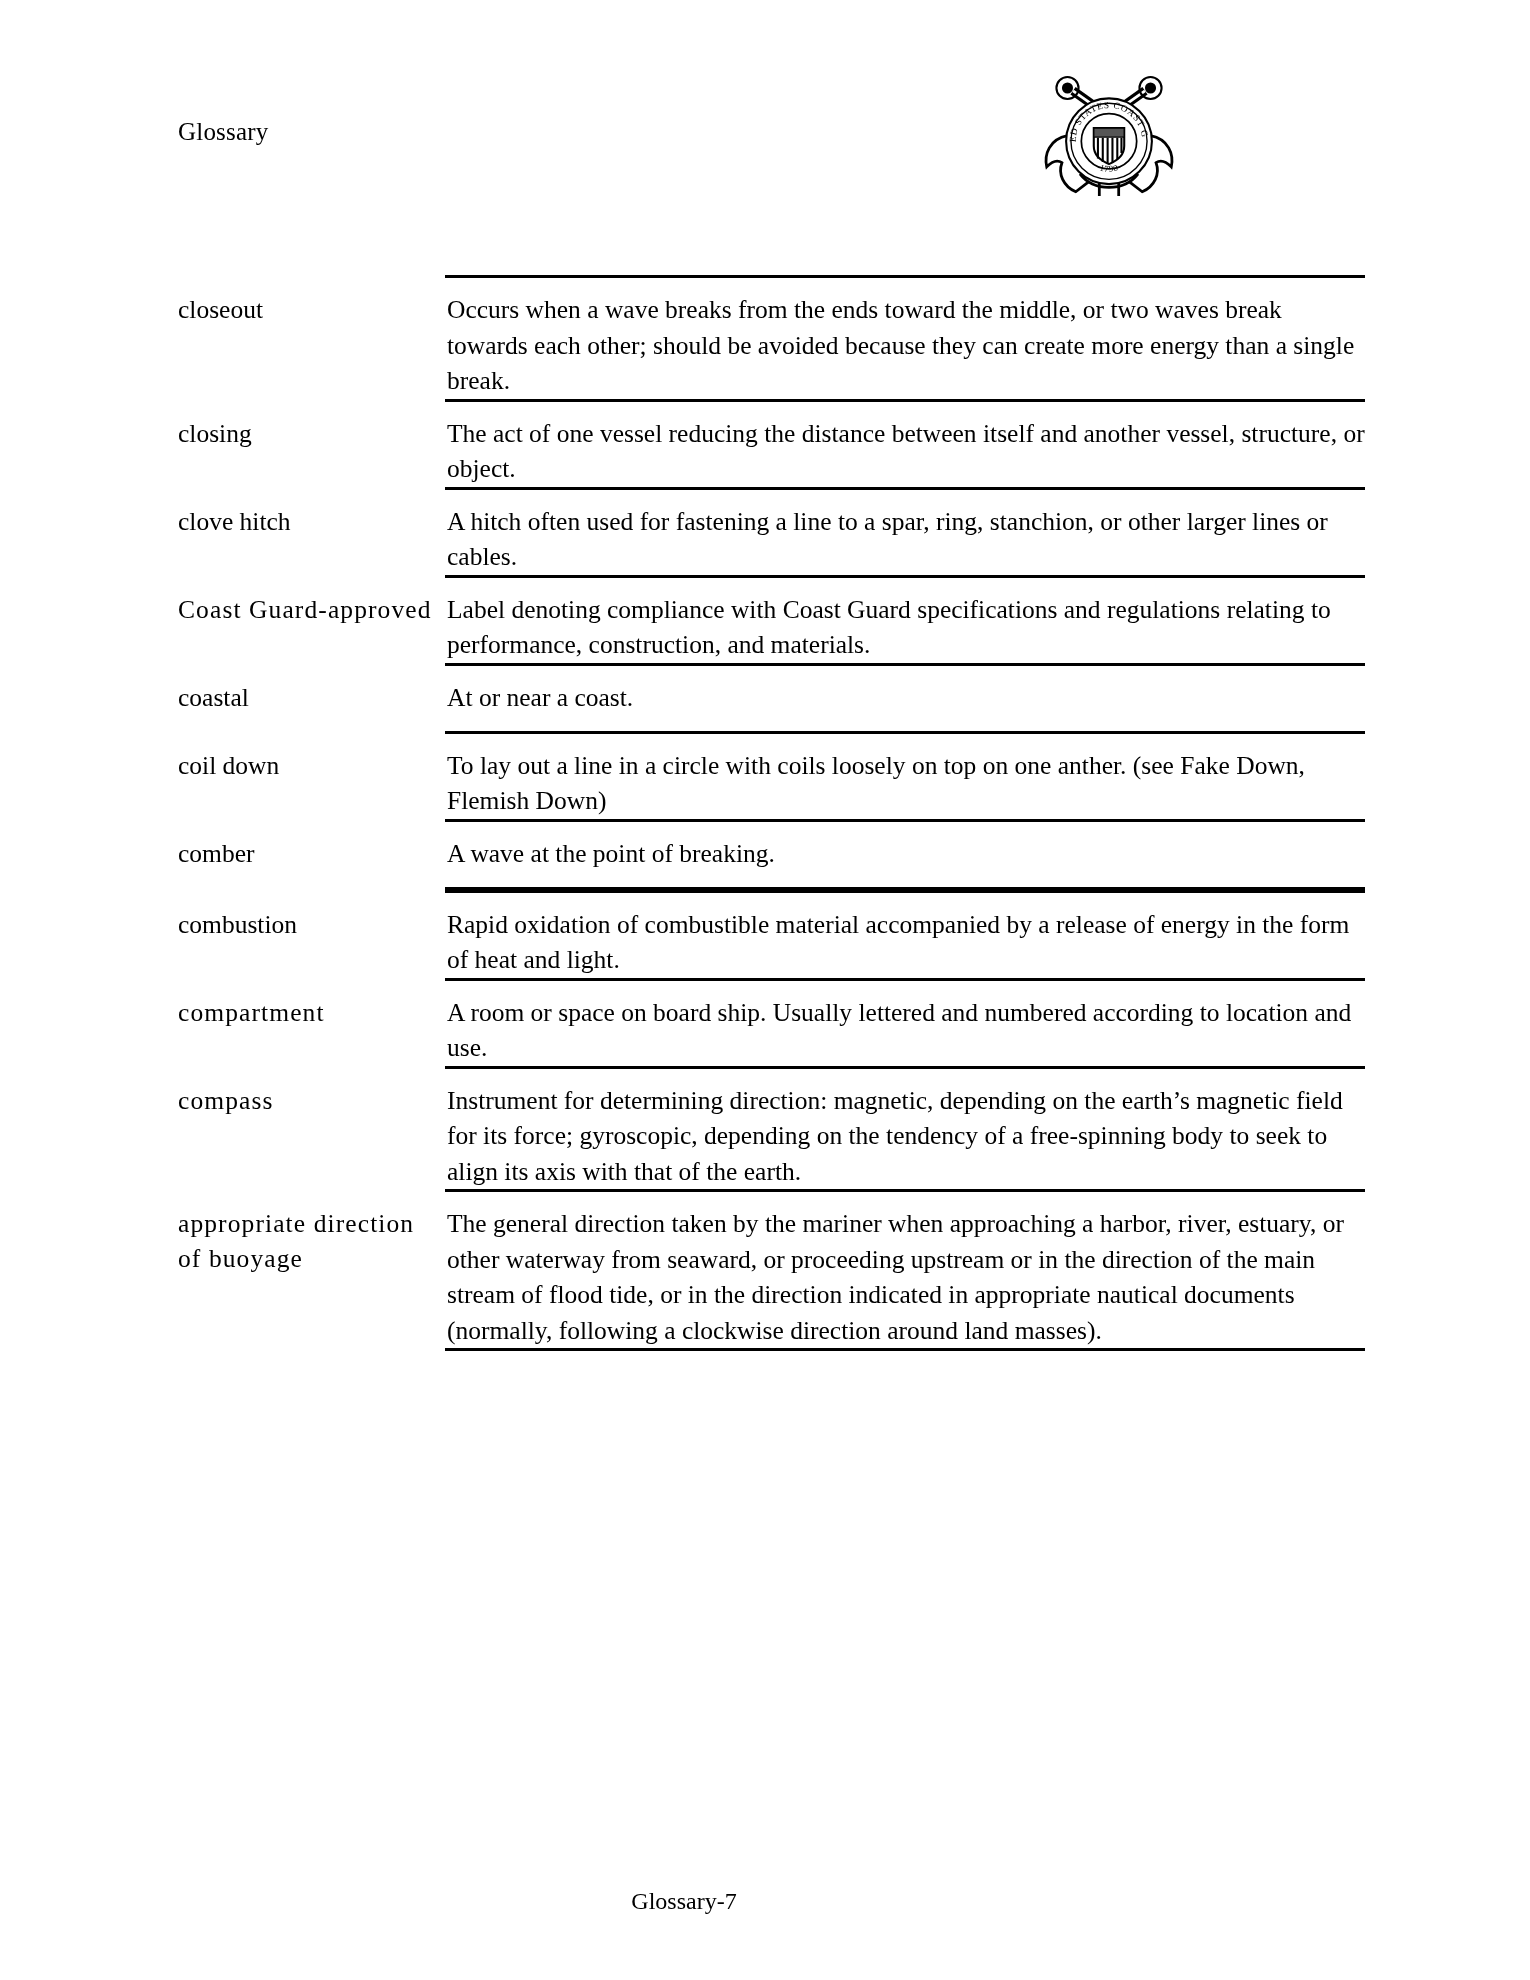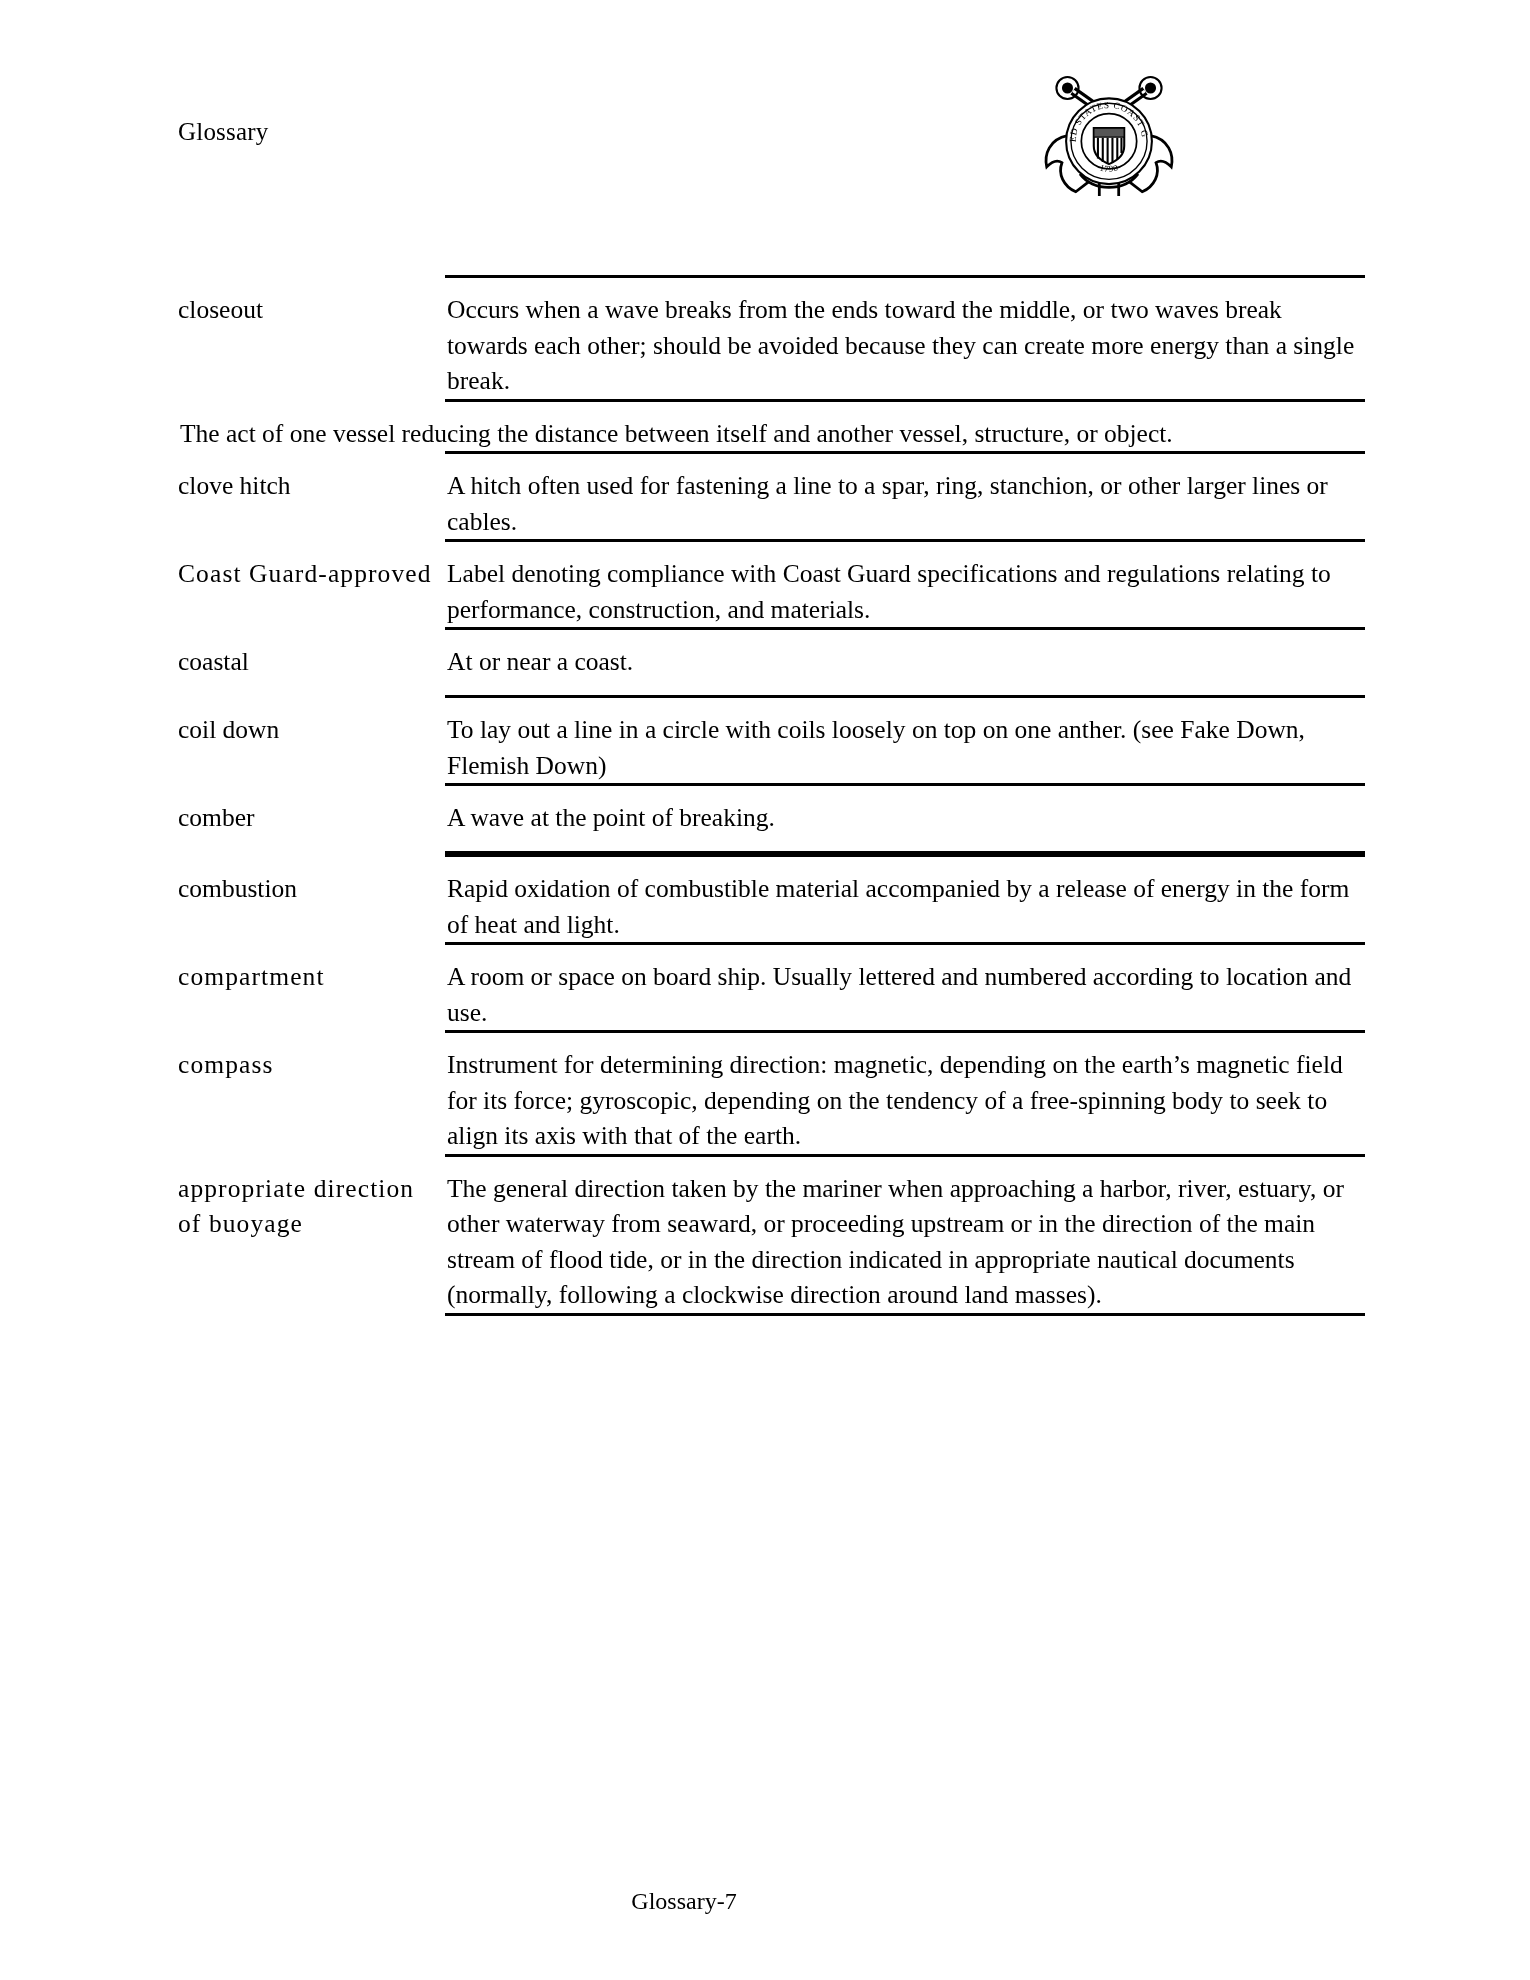--- a/index.html
+++ b/index.html
@@ -172,20 +172,21 @@
 
     <div class="rule top"></div>
 
     <div class="entry">
       <div class="term">closeout</div>
       <div class="def">Occurs when a wave breaks from the ends toward the middle, or two waves break towards each other; should be avoided because they can create more energy than a single break.</div>
     </div>
     <div class="rule row"></div>
 
     <div class="entry">
+      <div class="term">closing</div>
       <div class="def">The act of one vessel reducing the distance between itself and another vessel, structure, or object.</div>
     </div>
     <div class="rule row"></div>
 
     <div class="entry">
       <div class="term">clove hitch</div>
       <div class="def">A hitch often used for fastening a line to a spar, ring, stanchion, or other larger lines or cables.</div>
     </div>
     <div class="rule row"></div>
 

